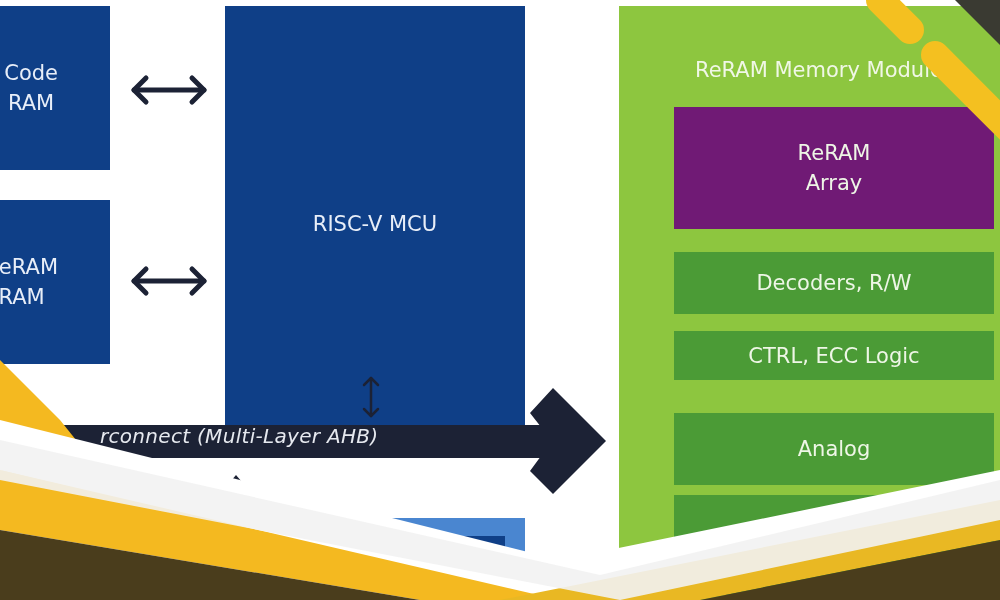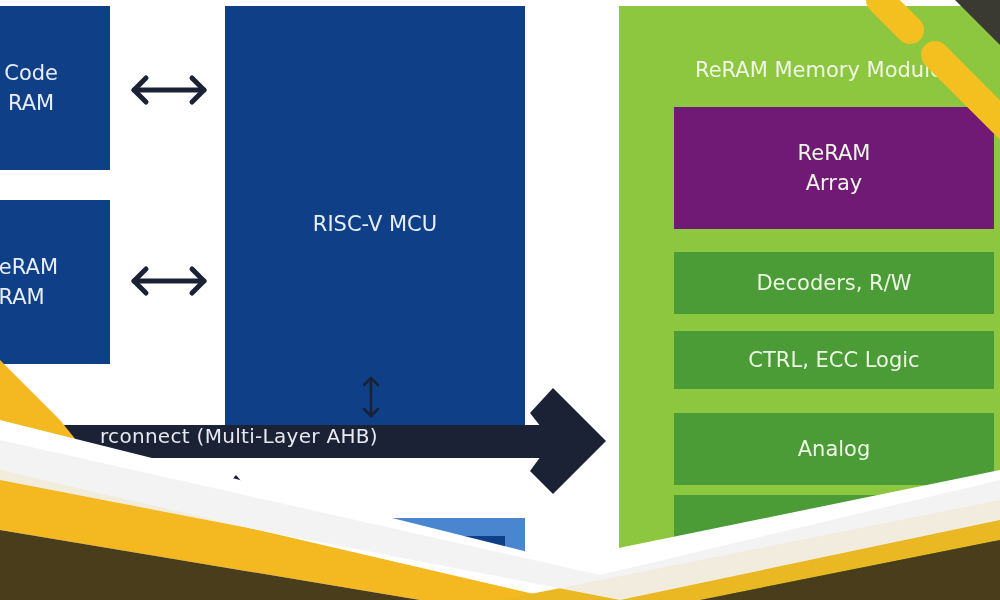--- a/index.html
+++ b/index.html
@@ -5,29 +5,29 @@
   html, body { margin:0; padding:0; }
   body { width:1000px; height:600px; overflow:hidden; background:#ffffff; position:relative;
          font-family:"DejaVu Sans", sans-serif; }
   .blk { position:absolute; background:#0f3f87; color:#e8eef8; display:flex; align-items:center;
          justify-content:center; text-align:center; font-size:21px; line-height:30px; }
   .blk span { white-space:pre-line; }
   #code-ram { left:-40px; top:6px; width:150px; height:164px; justify-content:flex-end; padding-right:52px; box-sizing:border-box; }
   #data-ram { left:-40px; top:200px; width:150px; height:164px; justify-content:flex-end; padding-right:52px; box-sizing:border-box; }
   #mcu { left:225px; top:6px; width:300px; height:436px; }
   .svg-layer { position:absolute; left:0; top:0; }
-  #bus-label { position:absolute; left:100px; top:424px; font-size:20px; color:#e6e9ef; letter-spacing:0.3px; }
+  #bus-label { position:absolute; left:100px; top:424px; font-size:20px; color:#e6e9ef; letter-spacing:0.3px;font-style:italic; }
   #reram-module { position:absolute; left:619px; top:6px; width:400px; height:600px; background:#8dc63f; }
   #reram-title { position:absolute; left:695px; top:58px; font-size:21px; color:#f0f7e6; white-space:nowrap; }
   .row { position:absolute; left:674px; width:320px; background:#4b9b36; color:#eef6e6; display:flex;
          align-items:center; justify-content:center; text-align:center; font-size:21px; line-height:30px; }
   .row span { white-space:pre-line; }
   #row-array { top:107px; height:122px; background:#701a75; }
   #row-dec { top:252px; height:62px; }
-  #row-ctrl { top:331px; height:58px; }
+  #row-ctrl { top:331px; height:49px; }
   #row-analog { top:413px; height:72px; }
   #row-io { top:495px; height:100px; align-items:flex-start; padding-top:14px; box-sizing:border-box; }
   #periph-outer { position:absolute; left:380px; top:518px; width:145px; height:60px; background:#4a86d0; }
   #periph-inner { position:absolute; left:395px; top:536px; width:110px; height:40px; background:#0f3f87; }
 </style>
 </head>
 <body>
 
 <div id="code-ram" class="blk">
   <span>Code

